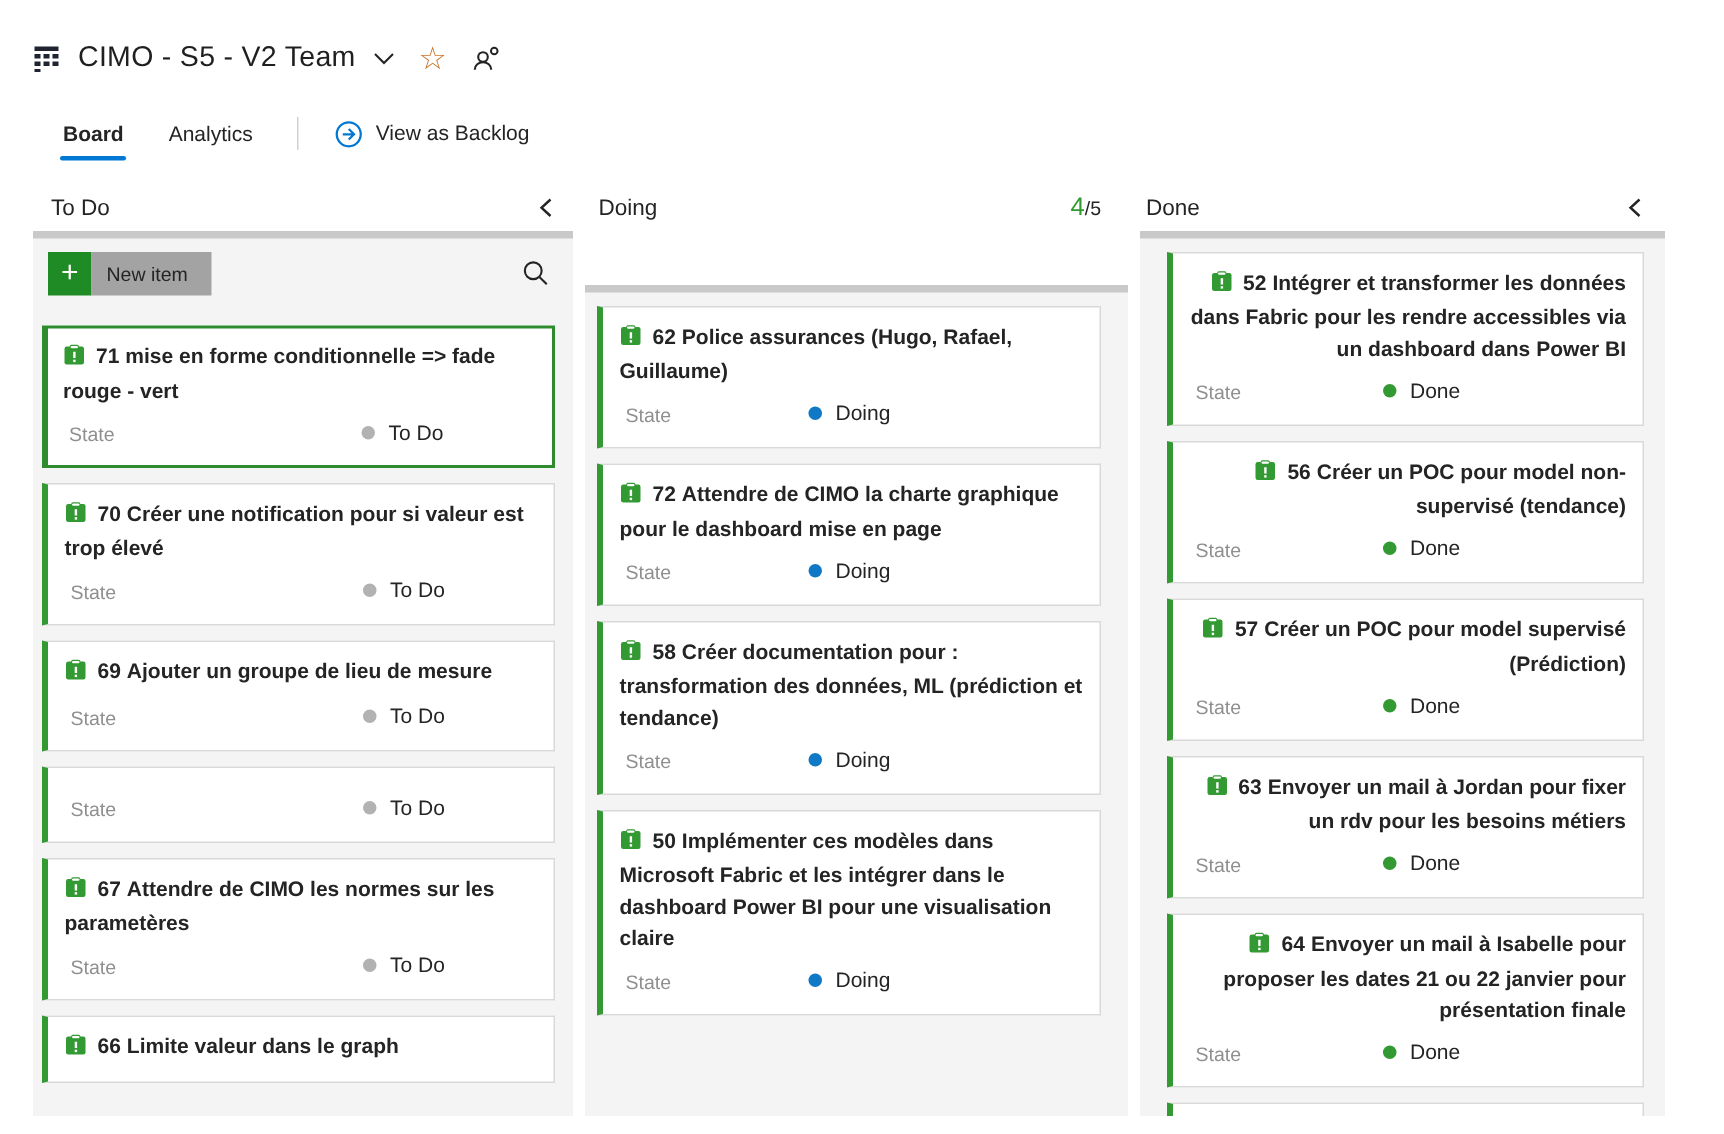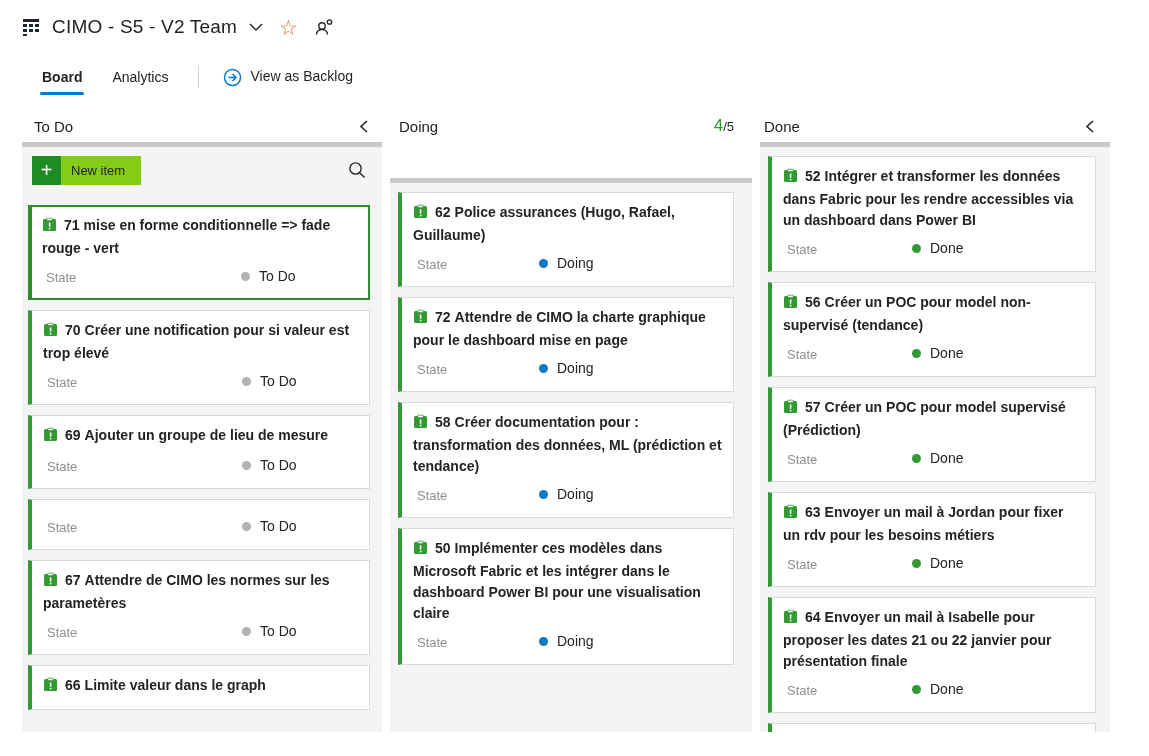--- a/index.html
+++ b/index.html
@@ -1,21 +1,21 @@
 <!DOCTYPE html>
 <html><head>
 <meta charset="utf-8">
 <style>
   * { margin:0; padding:0; box-sizing:border-box; }
   html,body { width:1149px; height:756px; overflow:hidden; background:#ffffff;
     font-family:"Liberation Sans","DejaVu Sans",sans-serif; color:#242424; }
   .page { width:1149px; height:756px; overflow:hidden; position:relative; }
 
   
-  .hdr { padding:12px 0 0 20px; }
+  .hdr { padding:24px 0 0 20px; }
   .title-row { display:flex; align-items:center; gap:10px; height:30px; }
   .title-row .team-title { font-size:19px; color:#1f1f1f; letter-spacing:.2px; }
   .icon-btn { background:none; border:none; cursor:pointer; display:flex; align-items:center; }
   .star-glyph { font-size:21px; color:#c8762e; line-height:1; }
 
   .tabs { display:flex; align-items:center; margin:20px 0 0 20px; height:34px; }
   .tab { position:relative; font-size:14px; padding:6px 2px 10px; margin-right:26px; cursor:pointer; color:#242424; background:none; border:none; font-family:inherit; }
   .tab.active { font-weight:bold; }
   .tab.active::after { content:""; position:absolute; left:0; right:0; bottom:0; height:3px; background:#0078d4; border-radius:2px; }
   .tabs .vdiv { width:1px; height:22px; background:#d1d1d1; margin:0 24px 4px 2px; }
@@ -33,30 +33,30 @@
   .col-2 .col-header { padding-left:4px; padding-right:16px; }
   .col-name { font-size:15px; color:#242424; }
   .wip { font-size:13px; }
   .wip b { color:#2f9b2f; font-size:17px; font-weight:normal; }
   .col-body { flex:1; background:#f4f4f4; border-top:5px solid #c9c9c9; overflow:hidden; }
 
   
   .newitem-row { display:flex; align-items:center; margin:8px 10px 0 10px; height:30px; }
   .newitem-btn { display:flex; align-items:stretch; height:29px; border:none; padding:0; cursor:pointer; background:none; font-family:inherit; }
   .newitem-plus { width:29px; background:#1f8b24; color:#fff; font-size:20px; display:flex; align-items:center; justify-content:center; line-height:1; }
-  .newitem-label { background:#84cc16; display:flex; align-items:center; padding:0 16px 0 10px; font-size:13px; color:#242424; }
+  .newitem-label { background:#a3a3a3; display:flex; align-items:center; padding:0 16px 0 10px; font-size:13px; color:#242424; }
   .search-btn { margin-left:auto; margin-right:6px; background:none; border:none; cursor:pointer; display:flex; }
 
   
   .cards { margin-top:20px; }
   .col-1 .cards, .col-2 .cards { margin-top:9px; }
   .card { position:relative; background:#fff; border:1px solid #d9d9d9; border-left:4px solid #339933; margin-bottom:10px; padding:9px 11px 11px; }
   .col-0 .card { margin-left:6px; margin-right:12px; }
   .col-1 .card { margin-left:8px; margin-right:18px; }
-  .col-2 .card { margin-left:8px; margin-right:14px; }
+  .col-2 .card { margin-left:18px; margin-right:14px;text-align:right; }
   .card.selected { border:2px solid #2e8b2e; border-left:4px solid #2e8b2e; padding:8px 10px 10px; }
   .card-title { font-size:14px; line-height:21px; color:#242424; }
   .wi-icon { display:inline-block; vertical-align:-2px; margin-right:7px; }
   .wi-id { font-weight:bold; }
   .wi-title { margin-left:4px;font-weight:bold; }
   .state-row { position:relative; margin-top:9px; height:20px; font-size:14px; }
   .state-label { position:absolute; left:4px; top:2px; font-size:13px; color:#8f8f8f; }
   .state-value { position:absolute; top:0; display:flex; align-items:center; gap:9px; }
   .col-0 .state-value { left:199px; }
   .col-1 .state-value { left:126px; }

